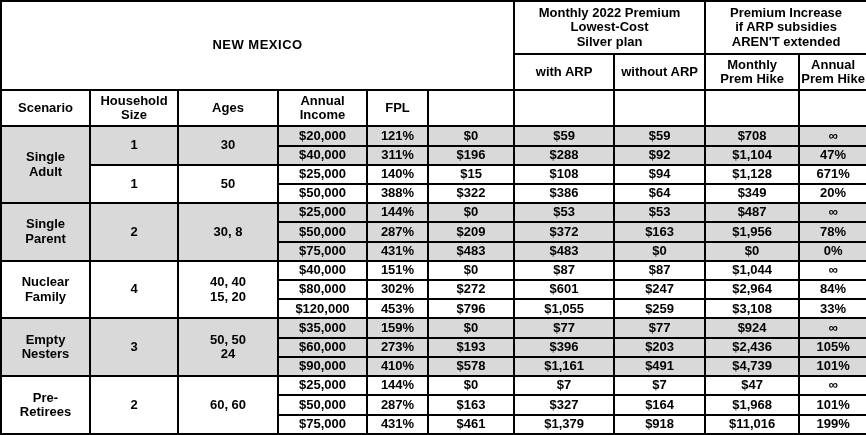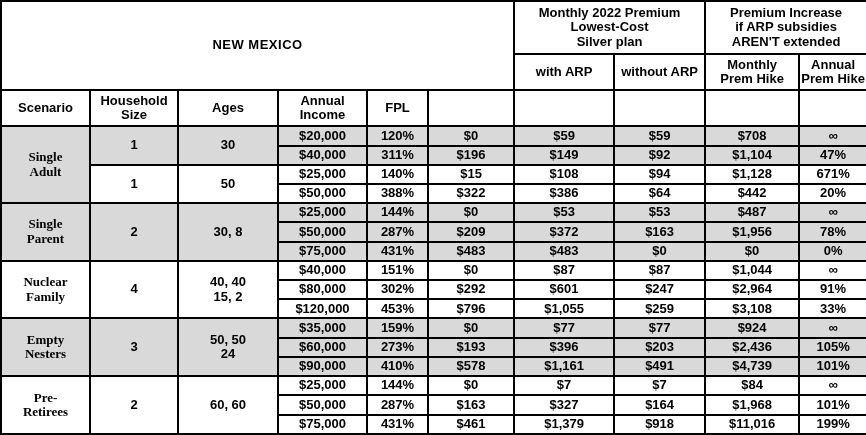--- a/index.html
+++ b/index.html
@@ -63,21 +63,20 @@
     background: #ffffff;
   }
   .num-right {
     text-align: right;
     padding-right: 6px;
   }
   .scenario-cell {
     font-size: 14px;
     font-weight: bold;
     line-height: 1.15;
-    font-family: Liberation Serif, serif;
   }
   .infinity {
     font-size: 15px;
     font-weight: bold;
   }
 </style>
 </head>
 <body>
 
 <div class="sheet">
@@ -144,32 +143,32 @@
       </tr>
 
     <tr>
           <td class="scenario-cell shade" rowspan="4">
             <div>Single</div>
             <div>Adult</div>
           </td>
           <td class="shade" rowspan="2">1</td>
           <td class="shade" rowspan="2">30</td>
           <td class="shade num-right">$20,000</td>
-          <td class="shade num-right">120%</td>
+          <td class="shade num-right">121%</td>
           <td class="shade num-right">$0</td>
           <td class="shade num-right">$59</td>
           <td class="shade num-right">$59</td>
           <td class="shade num-right">$708</td>
           <td class="shade num-right infinity">∞</td>
         </tr>
         <tr>
           <td class="shade num-right">$40,000</td>
           <td class="shade num-right">311%</td>
           <td class="shade num-right">$196</td>
-          <td class="shade num-right">$149</td>
+          <td class="shade num-right">$288</td>
           <td class="shade num-right">$92</td>
           <td class="shade num-right">$1,104</td>
           <td class="shade num-right">47%</td>
         </tr>
         <tr>
           <td class="plain" rowspan="2">1</td>
           <td class="plain" rowspan="2">50</td>
           <td class="plain num-right">$25,000</td>
           <td class="plain num-right">140%</td>
           <td class="plain num-right">$15</td>
@@ -177,21 +176,21 @@
           <td class="plain num-right">$94</td>
           <td class="plain num-right">$1,128</td>
           <td class="plain num-right">671%</td>
         </tr>
         <tr>
           <td class="plain num-right">$50,000</td>
           <td class="plain num-right">388%</td>
           <td class="plain num-right">$322</td>
           <td class="plain num-right">$386</td>
           <td class="plain num-right">$64</td>
-          <td class="plain num-right">$442</td>
+          <td class="plain num-right">$349</td>
           <td class="plain num-right">20%</td>
         </tr>
         <tr>
           <td class="scenario-cell shade" rowspan="3">
             <div>Single</div>
             <div>Parent</div>
           </td>
           <td class="shade" rowspan="3">2</td>
           <td class="shade" rowspan="3">30, 8</td>
           <td class="shade num-right">$25,000</td>
@@ -221,38 +220,38 @@
           <td class="shade num-right">0%</td>
         </tr>
         <tr>
           <td class="scenario-cell plain" rowspan="3">
             <div>Nuclear</div>
             <div>Family</div>
           </td>
           <td class="plain" rowspan="3">4</td>
           <td class="plain" rowspan="3">
             <div>40, 40</div>
-            <div>15, 2</div>
+            <div>15, 20</div>
           </td>
           <td class="plain num-right">$40,000</td>
           <td class="plain num-right">151%</td>
           <td class="plain num-right">$0</td>
           <td class="plain num-right">$87</td>
           <td class="plain num-right">$87</td>
           <td class="plain num-right">$1,044</td>
           <td class="plain num-right infinity">∞</td>
         </tr>
         <tr>
           <td class="plain num-right">$80,000</td>
           <td class="plain num-right">302%</td>
-          <td class="plain num-right">$292</td>
+          <td class="plain num-right">$272</td>
           <td class="plain num-right">$601</td>
           <td class="plain num-right">$247</td>
           <td class="plain num-right">$2,964</td>
-          <td class="plain num-right">91%</td>
+          <td class="plain num-right">84%</td>
         </tr>
         <tr>
           <td class="plain num-right">$120,000</td>
           <td class="plain num-right">453%</td>
           <td class="plain num-right">$796</td>
           <td class="plain num-right">$1,055</td>
           <td class="plain num-right">$259</td>
           <td class="plain num-right">$3,108</td>
           <td class="plain num-right">33%</td>
         </tr>
@@ -297,21 +296,21 @@
             <div>Pre-</div>
             <div>Retirees</div>
           </td>
           <td class="plain" rowspan="3">2</td>
           <td class="plain" rowspan="3">60, 60</td>
           <td class="plain num-right">$25,000</td>
           <td class="plain num-right">144%</td>
           <td class="plain num-right">$0</td>
           <td class="plain num-right">$7</td>
           <td class="plain num-right">$7</td>
-          <td class="plain num-right">$84</td>
+          <td class="plain num-right">$47</td>
           <td class="plain num-right infinity">∞</td>
         </tr>
         <tr>
           <td class="plain num-right">$50,000</td>
           <td class="plain num-right">287%</td>
           <td class="plain num-right">$163</td>
           <td class="plain num-right">$327</td>
           <td class="plain num-right">$164</td>
           <td class="plain num-right">$1,968</td>
           <td class="plain num-right">101%</td>

